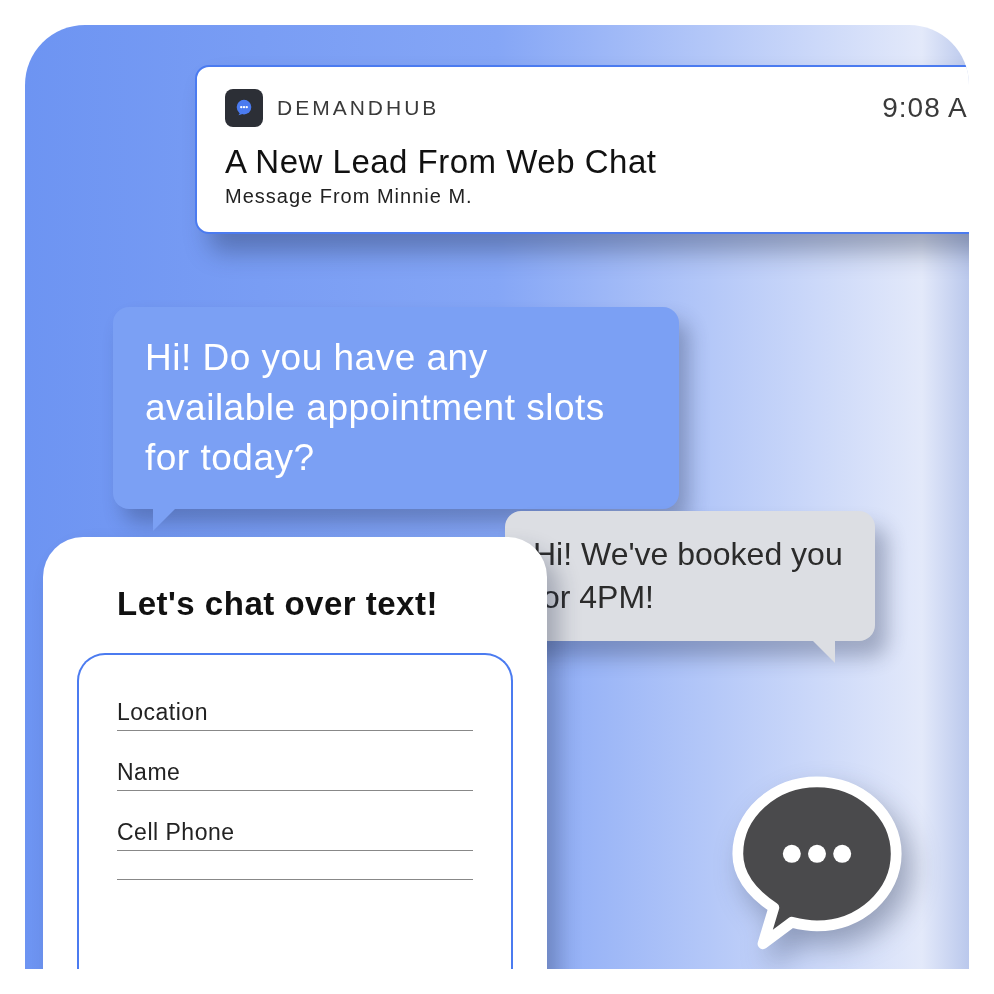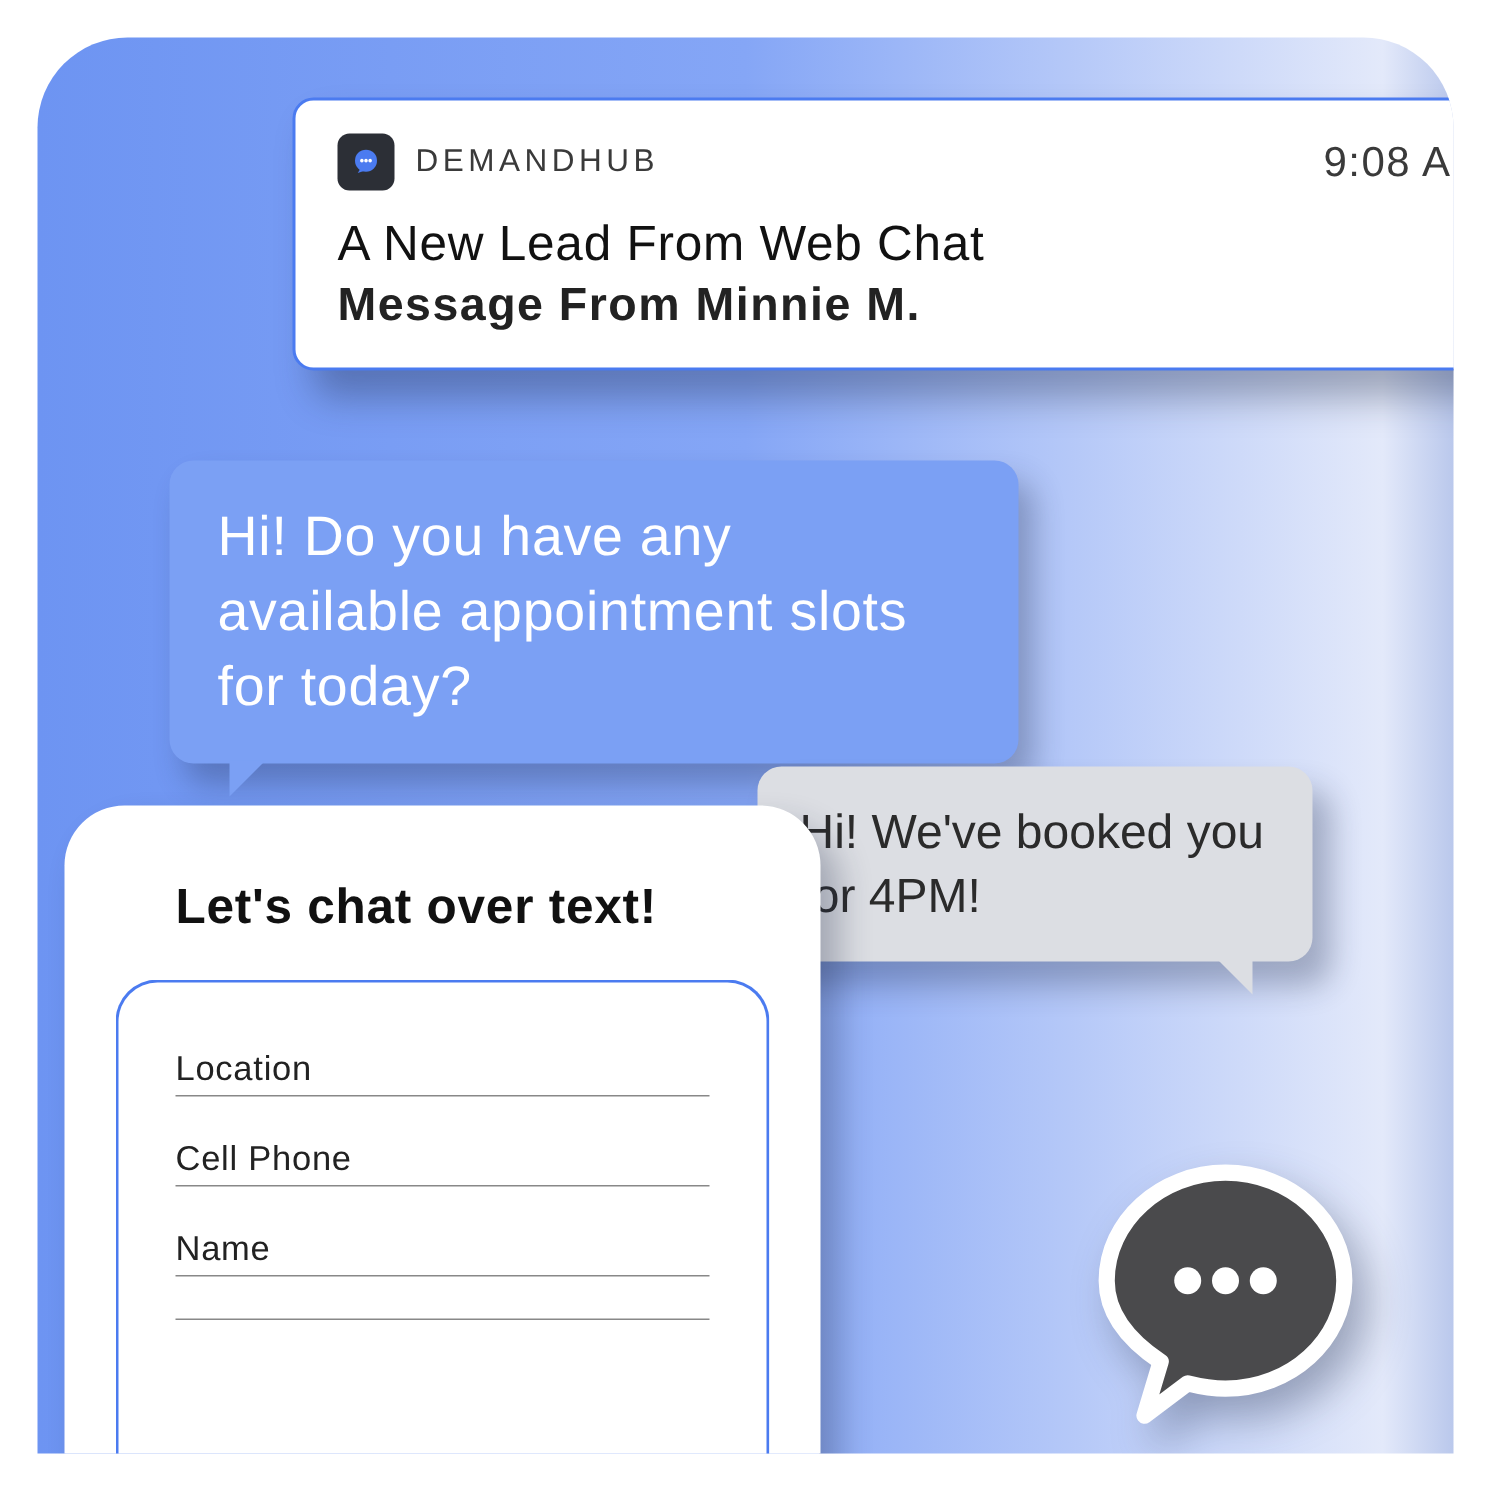--- a/index.html
+++ b/index.html
@@ -59,22 +59,22 @@
     letter-spacing: 1px;
   }
   .notif-title {
     font-size: 33px;
     font-weight: 400;
     letter-spacing: 0.5px;
     color: #111;
     margin-bottom: 4px;
   }
   .notif-sub {
-    font-size: 31px;
-    font-weight: 700;
+    font-size: 20px;
+    font-weight: 400;
     color: #222;
     letter-spacing: 1px;
   }
 
   
   .bubble-in {
     position: absolute;
     top: 282px;
     left: 88px;
     width: 566px;
@@ -204,25 +204,25 @@
   </div>
 
   <div class="form-card">
     <div class="form-title">Let's chat over text!</div>
     <div class="form-box">
       <div class="field">
         <label>Location</label>
         <div class="underline"></div>
       </div>
       <div class="field">
+        <label>Name</label>
+        <div class="underline"></div>
+      </div>
+      <div class="field">
         <label>Cell Phone</label>
-        <div class="underline"></div>
-      </div>
-      <div class="field">
-        <label>Name</label>
         <div class="underline"></div>
       </div>
       <div class="field">
         <div class="underline"></div>
       </div>
     </div>
   </div>
 
   <div class="launcher">
     <svg viewBox="0 0 100 100">

